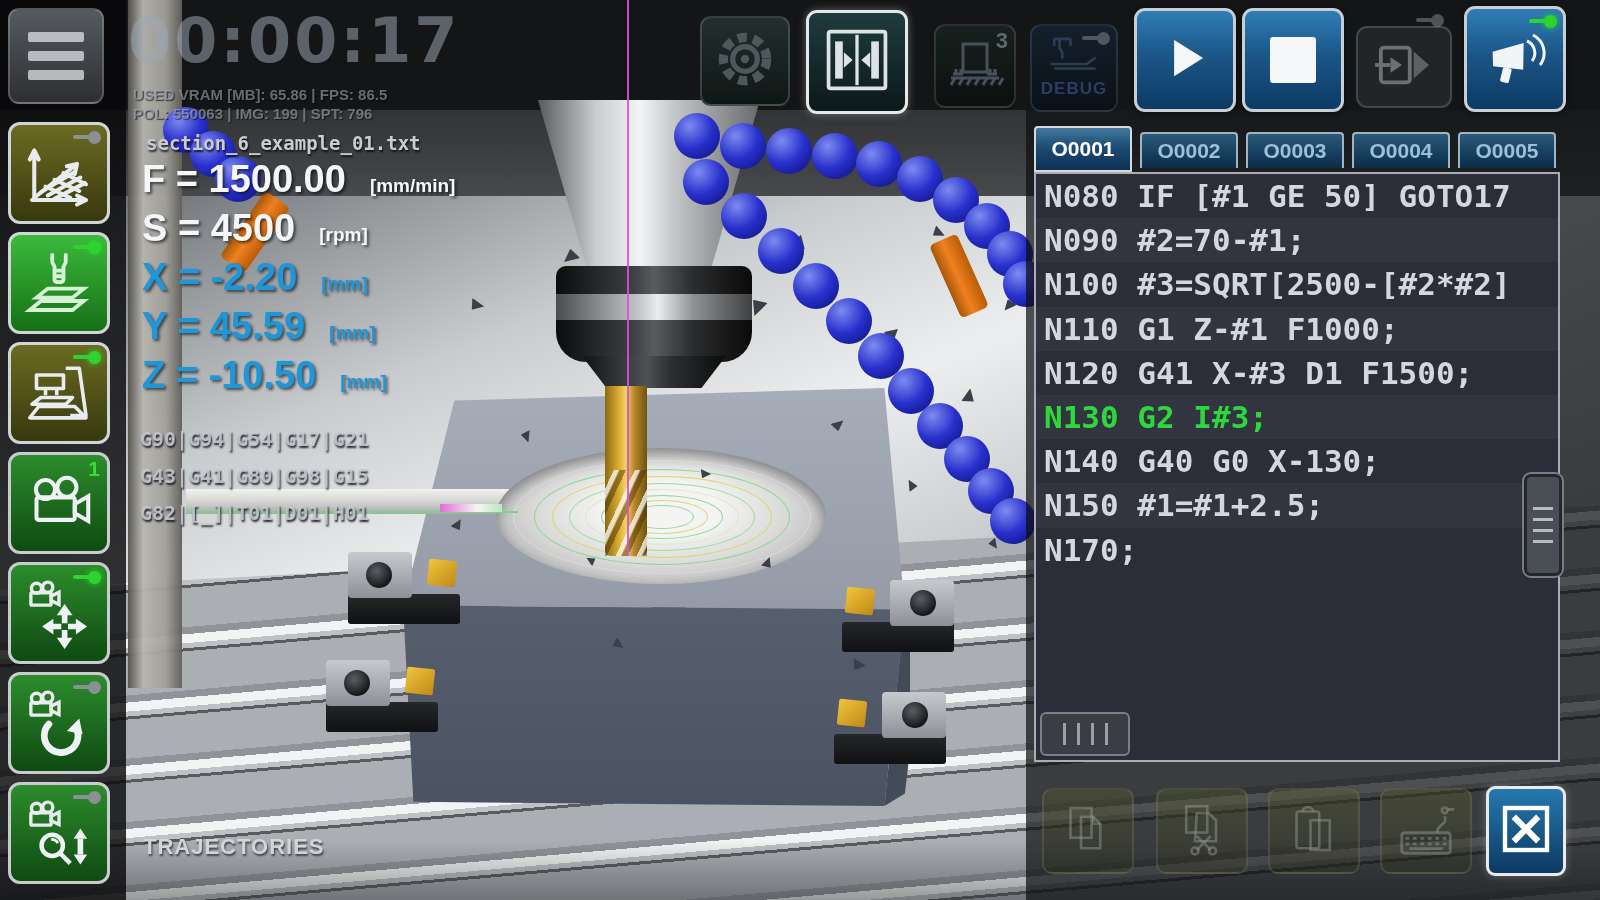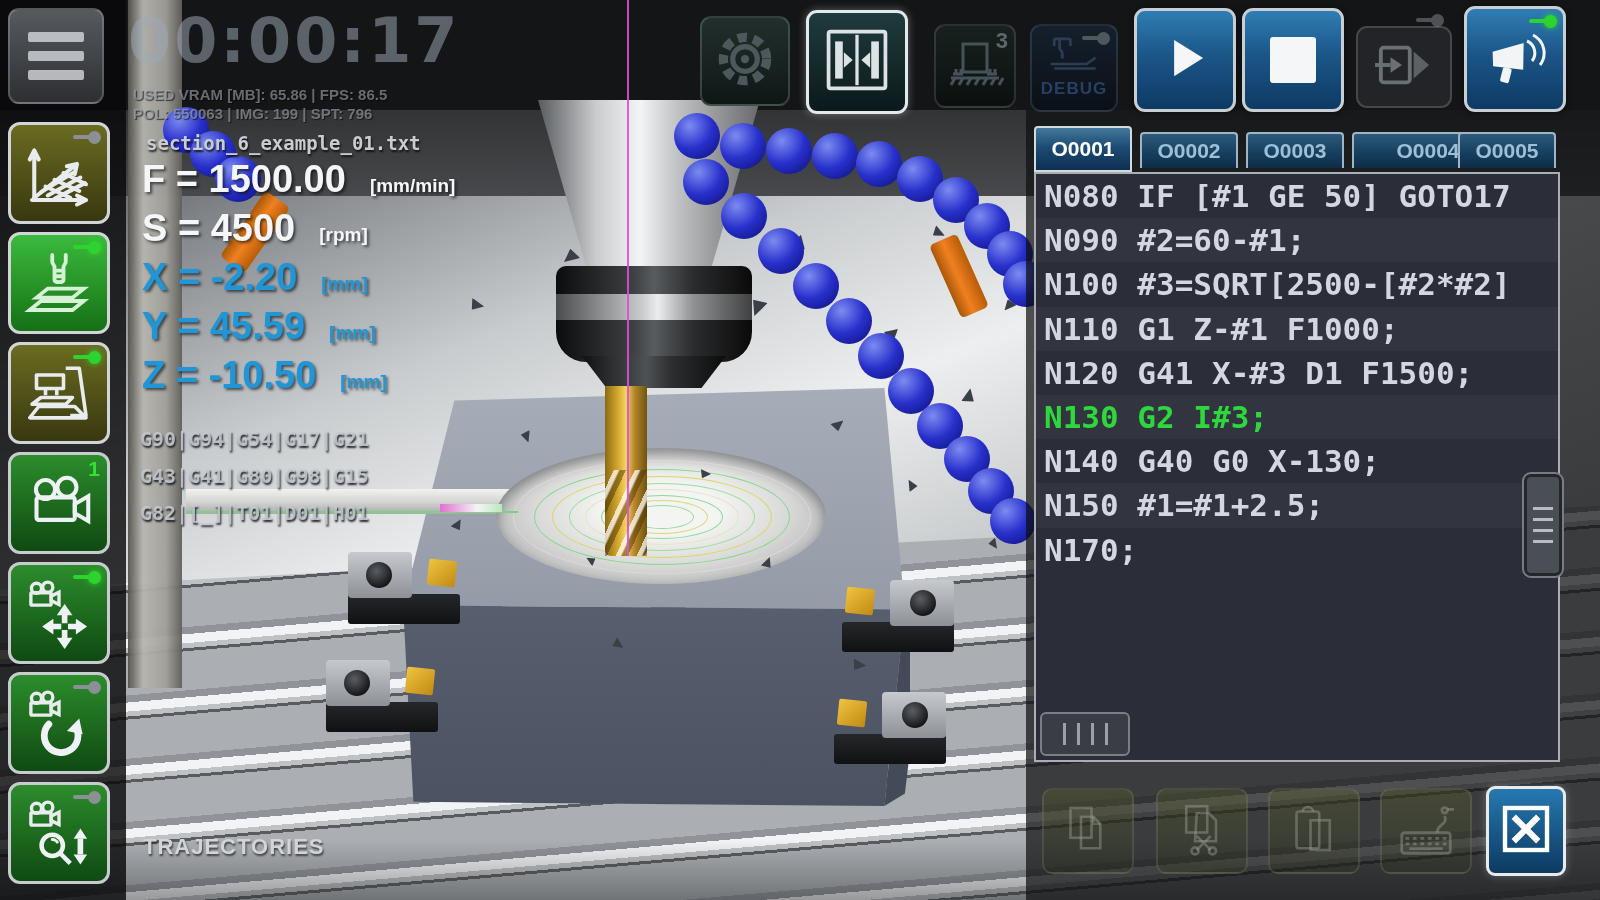--- a/index.html
+++ b/index.html
@@ -521,26 +521,26 @@
           </svg>
         </span>
         <span class="knob off"></span>
       </div>
     </div>
 
   <div id="tabs">
       <div class="tab active" style="left: 0px;">O0001</div>
       <div class="tab" style="left: 106px;">O0002</div>
       <div class="tab" style="left: 212px;">O0003</div>
-      <div class="tab" style="left: 318px; padding-left: 27px;">O0004</div>
+      <div class="tab" style="left: 318px;">O0004</div>
       <div class="tab" style="left: 424px;">O0005</div>
     </div>
   <div id="code-area">
       <div class="line">N080 IF [#1 GE 50] GOTO17</div>
-      <div class="line">N090 #2=60-#1;</div>
+      <div class="line">N090 #2=70-#1;</div>
       <div class="line">N100 #3=SQRT[2500-[#2*#2]</div>
       <div class="line">N110 G1 Z-#1 F1000;</div>
       <div class="line">N120 G41 X-#3 D1 F1500;</div>
       <div class="line hl">N130 G2 I#3;</div>
       <div class="line">N140 G40 G0 X-130;</div>
       <div class="line">N150 #1=#1+2.5;</div>
       <div class="line">N170;</div>
     </div>
   <div class="hscroll" style="left:1040px;top:712px;">
     <i></i>

